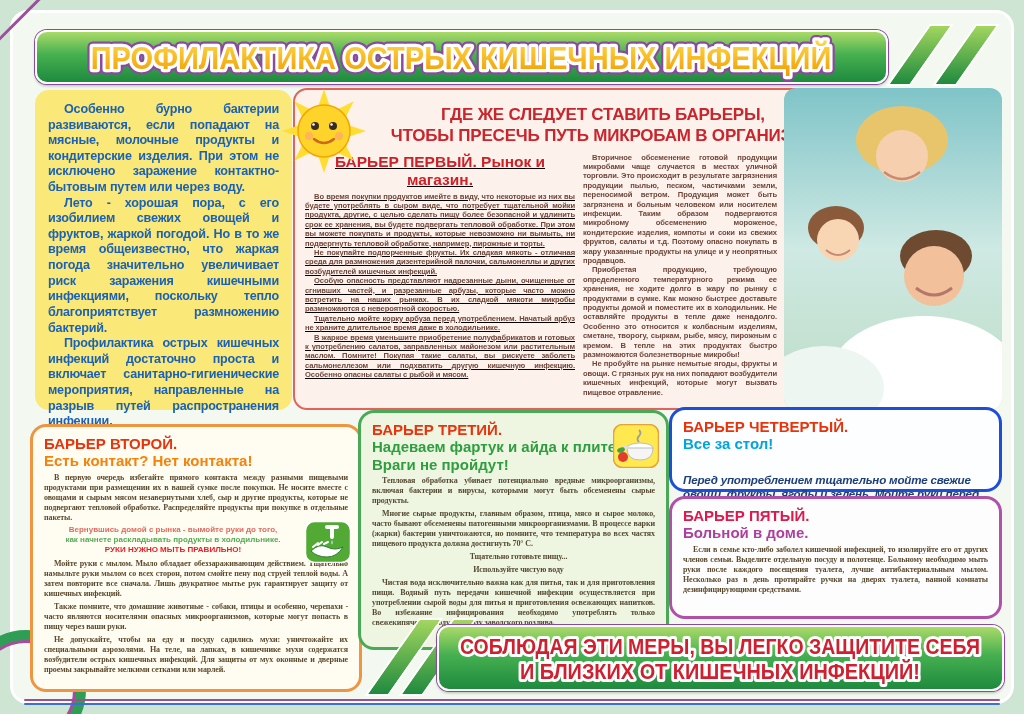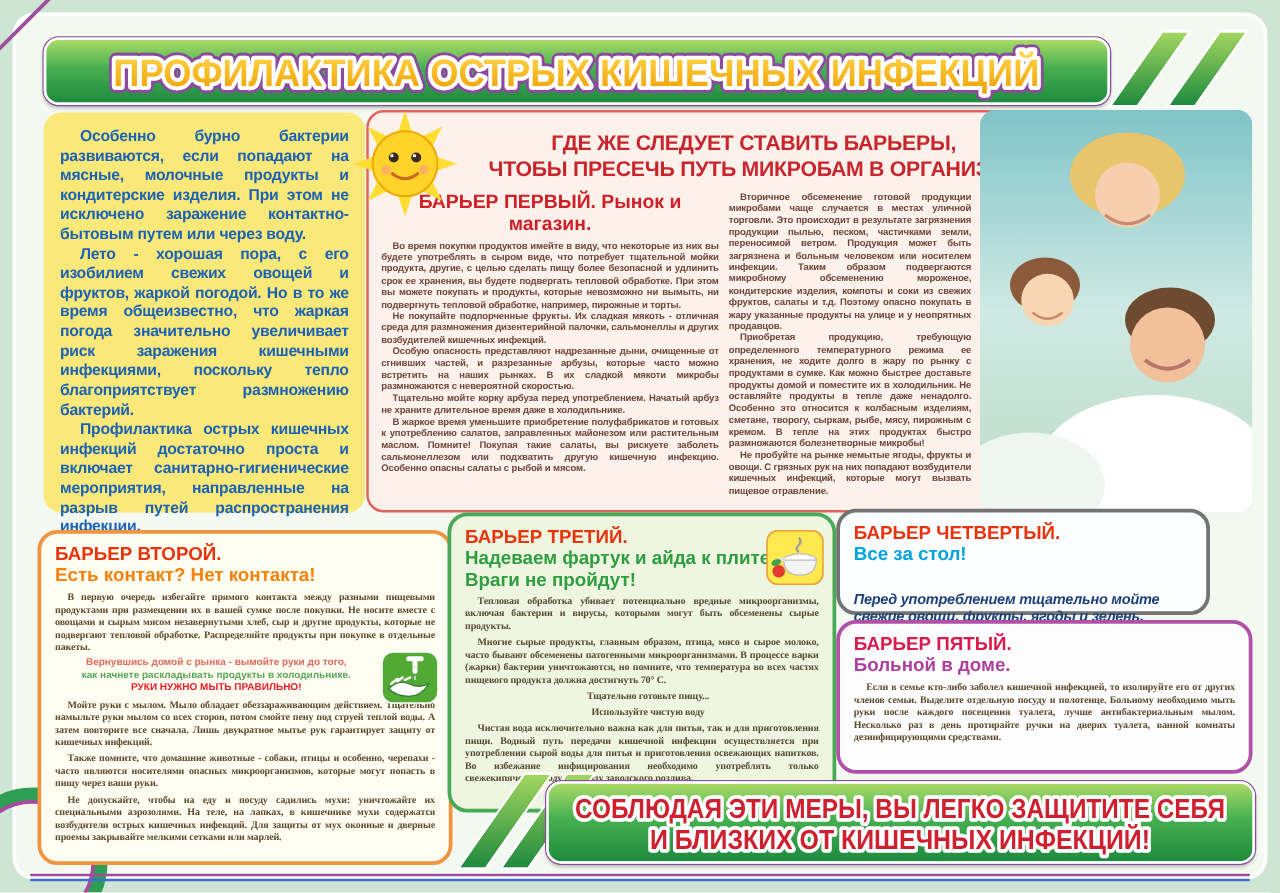--- a/index.html
+++ b/index.html
@@ -42,38 +42,38 @@
            border-radius:14px; box-sizing:border-box; padding:12px 13px; }
   .intro p { margin:0; color:#1b62b5; font-weight:bold; font-size:12.6px; line-height:1.24;
              text-align:justify; text-indent:16px; letter-spacing:-0.2px; }
 
   
   .pinkbox { position:absolute; left:293px; top:88px; width:556px; height:322px; background:#fdf1ec;
              border:2px solid #e2625c; border-radius:14px; box-sizing:border-box; padding:6px 10px 6px 10px; }
   .headline { margin:8px 0 4px 64px; text-align:center; color:#c9252c; font-weight:bold;
               font-size:17px; line-height:1.25; letter-spacing:-0.2px; }
   .b1-cols { display:flex; gap:8px; margin-top:6px; }
-  .b1-col1 { width:270px; }
+  .b1-col1 { width:270px;text-decoration:underline; }
   .b1-col2 { width:194px; }
   .b1-title { text-align:center; color:#cf2027; font-weight:bold; font-size:15.5px; margin-bottom:3px; }
   .tiny p { margin:0; font-size:7.6px; line-height:1.24; font-weight:bold; color:#6e463a;
             text-align:justify; text-indent:9px; letter-spacing:-0.1px; }
   .fruits { position:absolute; right:6px; bottom:4px; }
 
   .sun { position:absolute; left:281px; top:88px; }
 
   
   .photo { position:absolute; left:784px; top:88px; width:218px; height:322px; border-radius:12px;
            overflow:hidden; }
 
   
   .box { position:absolute; box-sizing:border-box; border-radius:16px; padding:8px 11px; }
   .b2 { left:30px;  top:424px; width:332px; height:268px; background:#fffdf2; border:3px solid #ef9440; }
   .b3 { left:358px; top:410px; width:311px; height:240px; background:#eef6e2; border:3px solid #4aa956; }
-  .b4 { left:669px; top:407px; width:299px; height:85px;  background:#fdfeff; border:3px solid #737373; }
+  .b4 { left:669px; top:407px; width:333px; height:85px;  background:#fdfeff; border:3px solid #1d4ed8; }
   .b5 { left:669px; top:496px; width:333px; height:123px; background:#fdfdfd; border:3px solid #b050a8; }
   .t1 { font-weight:bold; font-size:15px; line-height:1.15; }
   .t2 { font-weight:bold; font-size:15px; line-height:1.15; }
   .c-red { color:#e8340c; } .c-orange { color:#f5820a; } .c-green { color:#2f9e3f; }
   .c-crimson { color:#dc1a4e; } .c-magenta { color:#ad3f9e; } .c-cyan { color:#00a5e0; }
   .sm { margin:3px 0 0 0; font-size:8px; line-height:1.25; font-weight:bold; color:#5c4a2e;
         text-align:justify; text-indent:10px; letter-spacing:-0.1px;font-family:Liberation Serif, serif; }
   .b3 .sm { color:#564a32; }
   .no-just { text-align:center; }
   .callout { margin:2px 66px 2px 20px; text-align:center; font-weight:bold; font-size:8px; line-height:1.3; }

